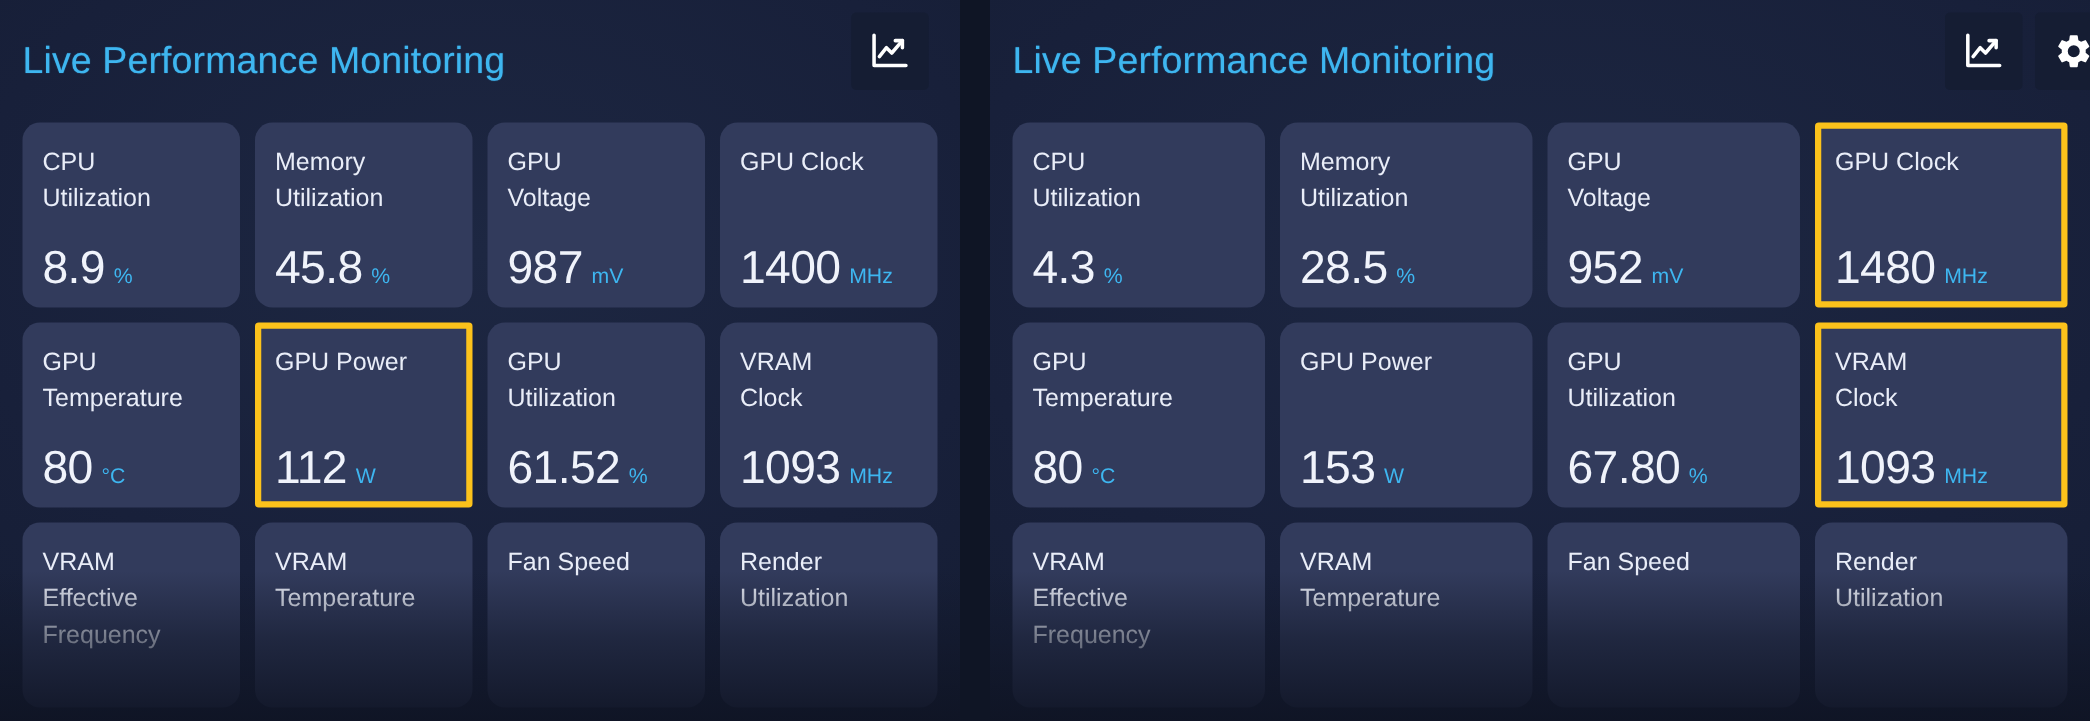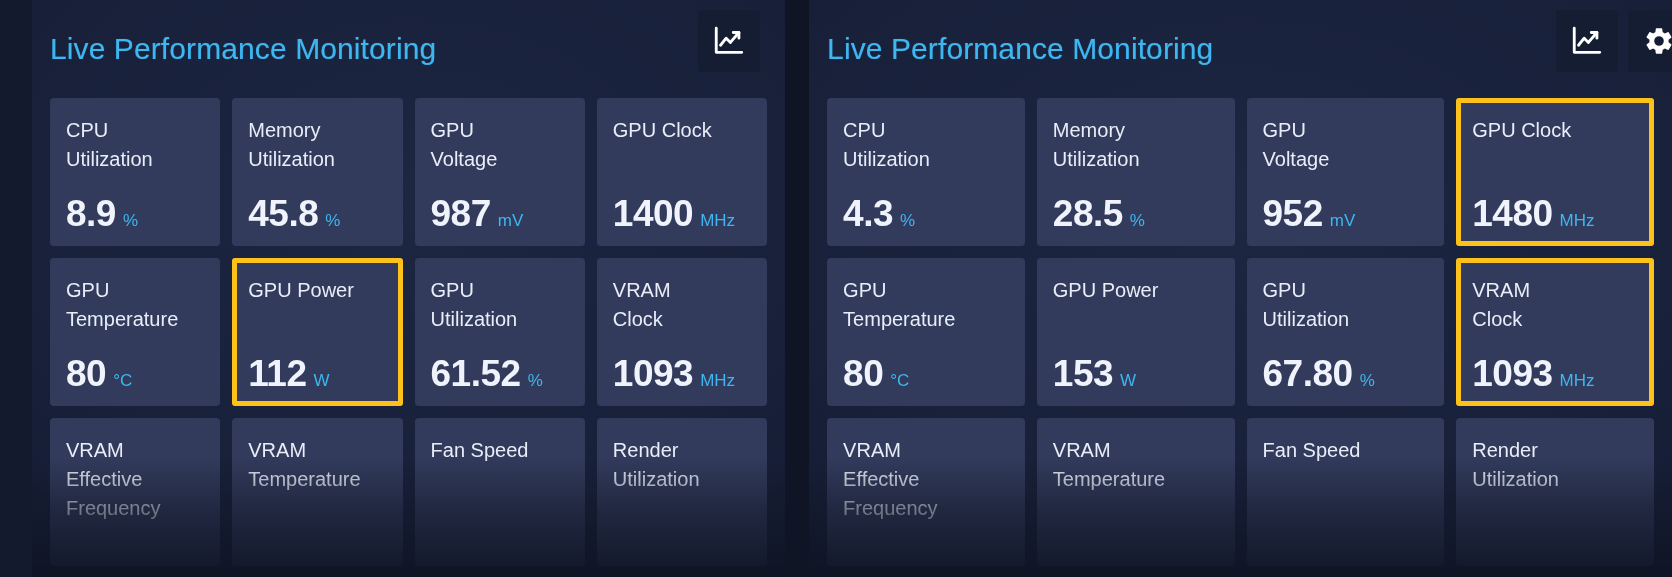--- a/index.html
+++ b/index.html
@@ -13,21 +13,20 @@
     font-family: "Liberation Sans", sans-serif;
   }
 
   .screen {
     position: relative;
     width: 1672px;
     height: 577px;
     display: flex;
     background: #131a2e;
     overflow: hidden;
-    padding-left: 32px;
   }
 
   
   .panel {
     position: relative;
     height: 577px;
     overflow: hidden;
     background: radial-gradient(ellipse 120% 110% at 50% 35%, #1d2742 0%, #18203a 45%, #121a2d 100%);
   }
   .panel-left  { width: 768px; }
@@ -77,21 +76,21 @@
     display: grid;
     grid-template-columns: repeat(4, 1fr);
     gap: 12px 12px;
     padding: 0 18px;
     position: relative;
   }
 
   .metric-card {
     position: relative;
     background: #323b5c;
-    border-radius: 4px;
+    border-radius: 14px;
     height: 148px;
     padding: 18px 16px 14px 16px;
     display: flex;
     flex-direction: column;
     justify-content: space-between;
     overflow: hidden;
   }
   .metric-card.highlight {
     border: 5px solid #fcc21b;
     border-radius: 3px;
@@ -109,21 +108,21 @@
   .metric-valuerow {
     display: flex;
     align-items: baseline;
     gap: 7px;
     white-space: nowrap;
   }
   .metric-value {
     font-size: 37px;
     line-height: 1;
     color: #f0f3fb;
-    font-weight: 700;
+    font-weight: 400;
     letter-spacing: -0.5px;
   }
   .metric-unit {
     font-size: 17px;
     color: #3eb6f0;
     font-weight: 400;
   }
 
   
   .metric-card.faded .metric-label { color: #e9edf8; }

